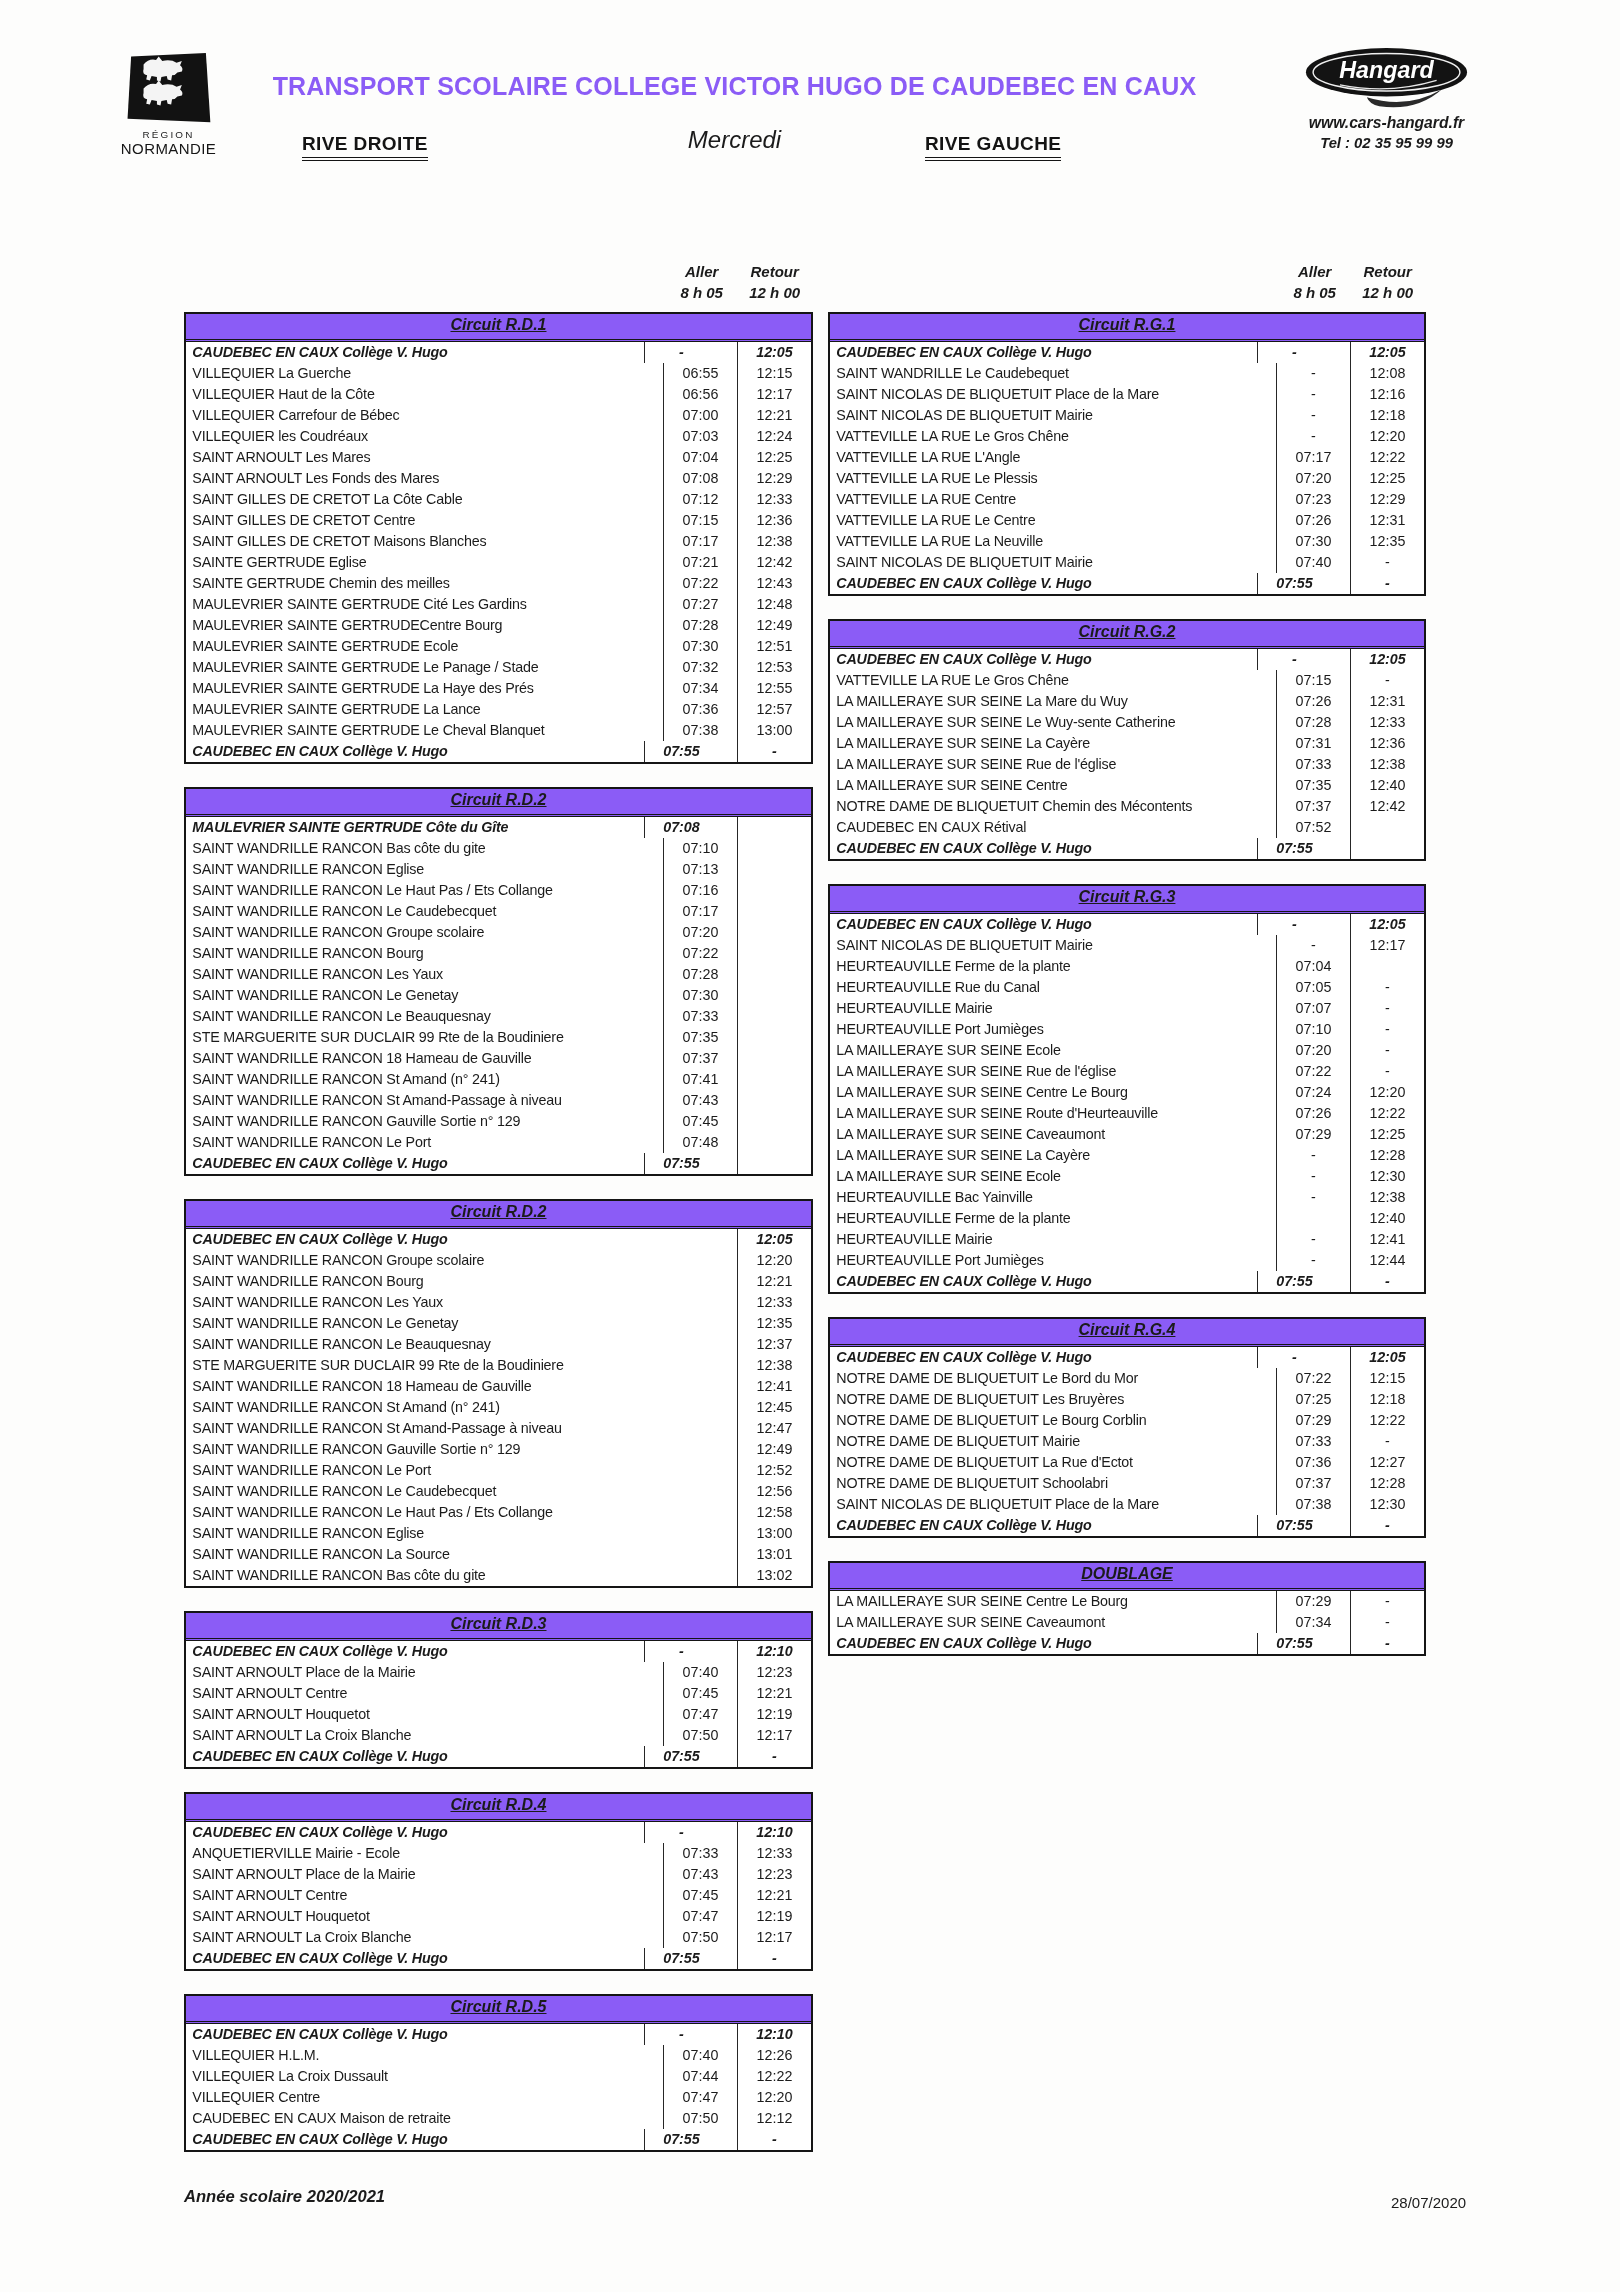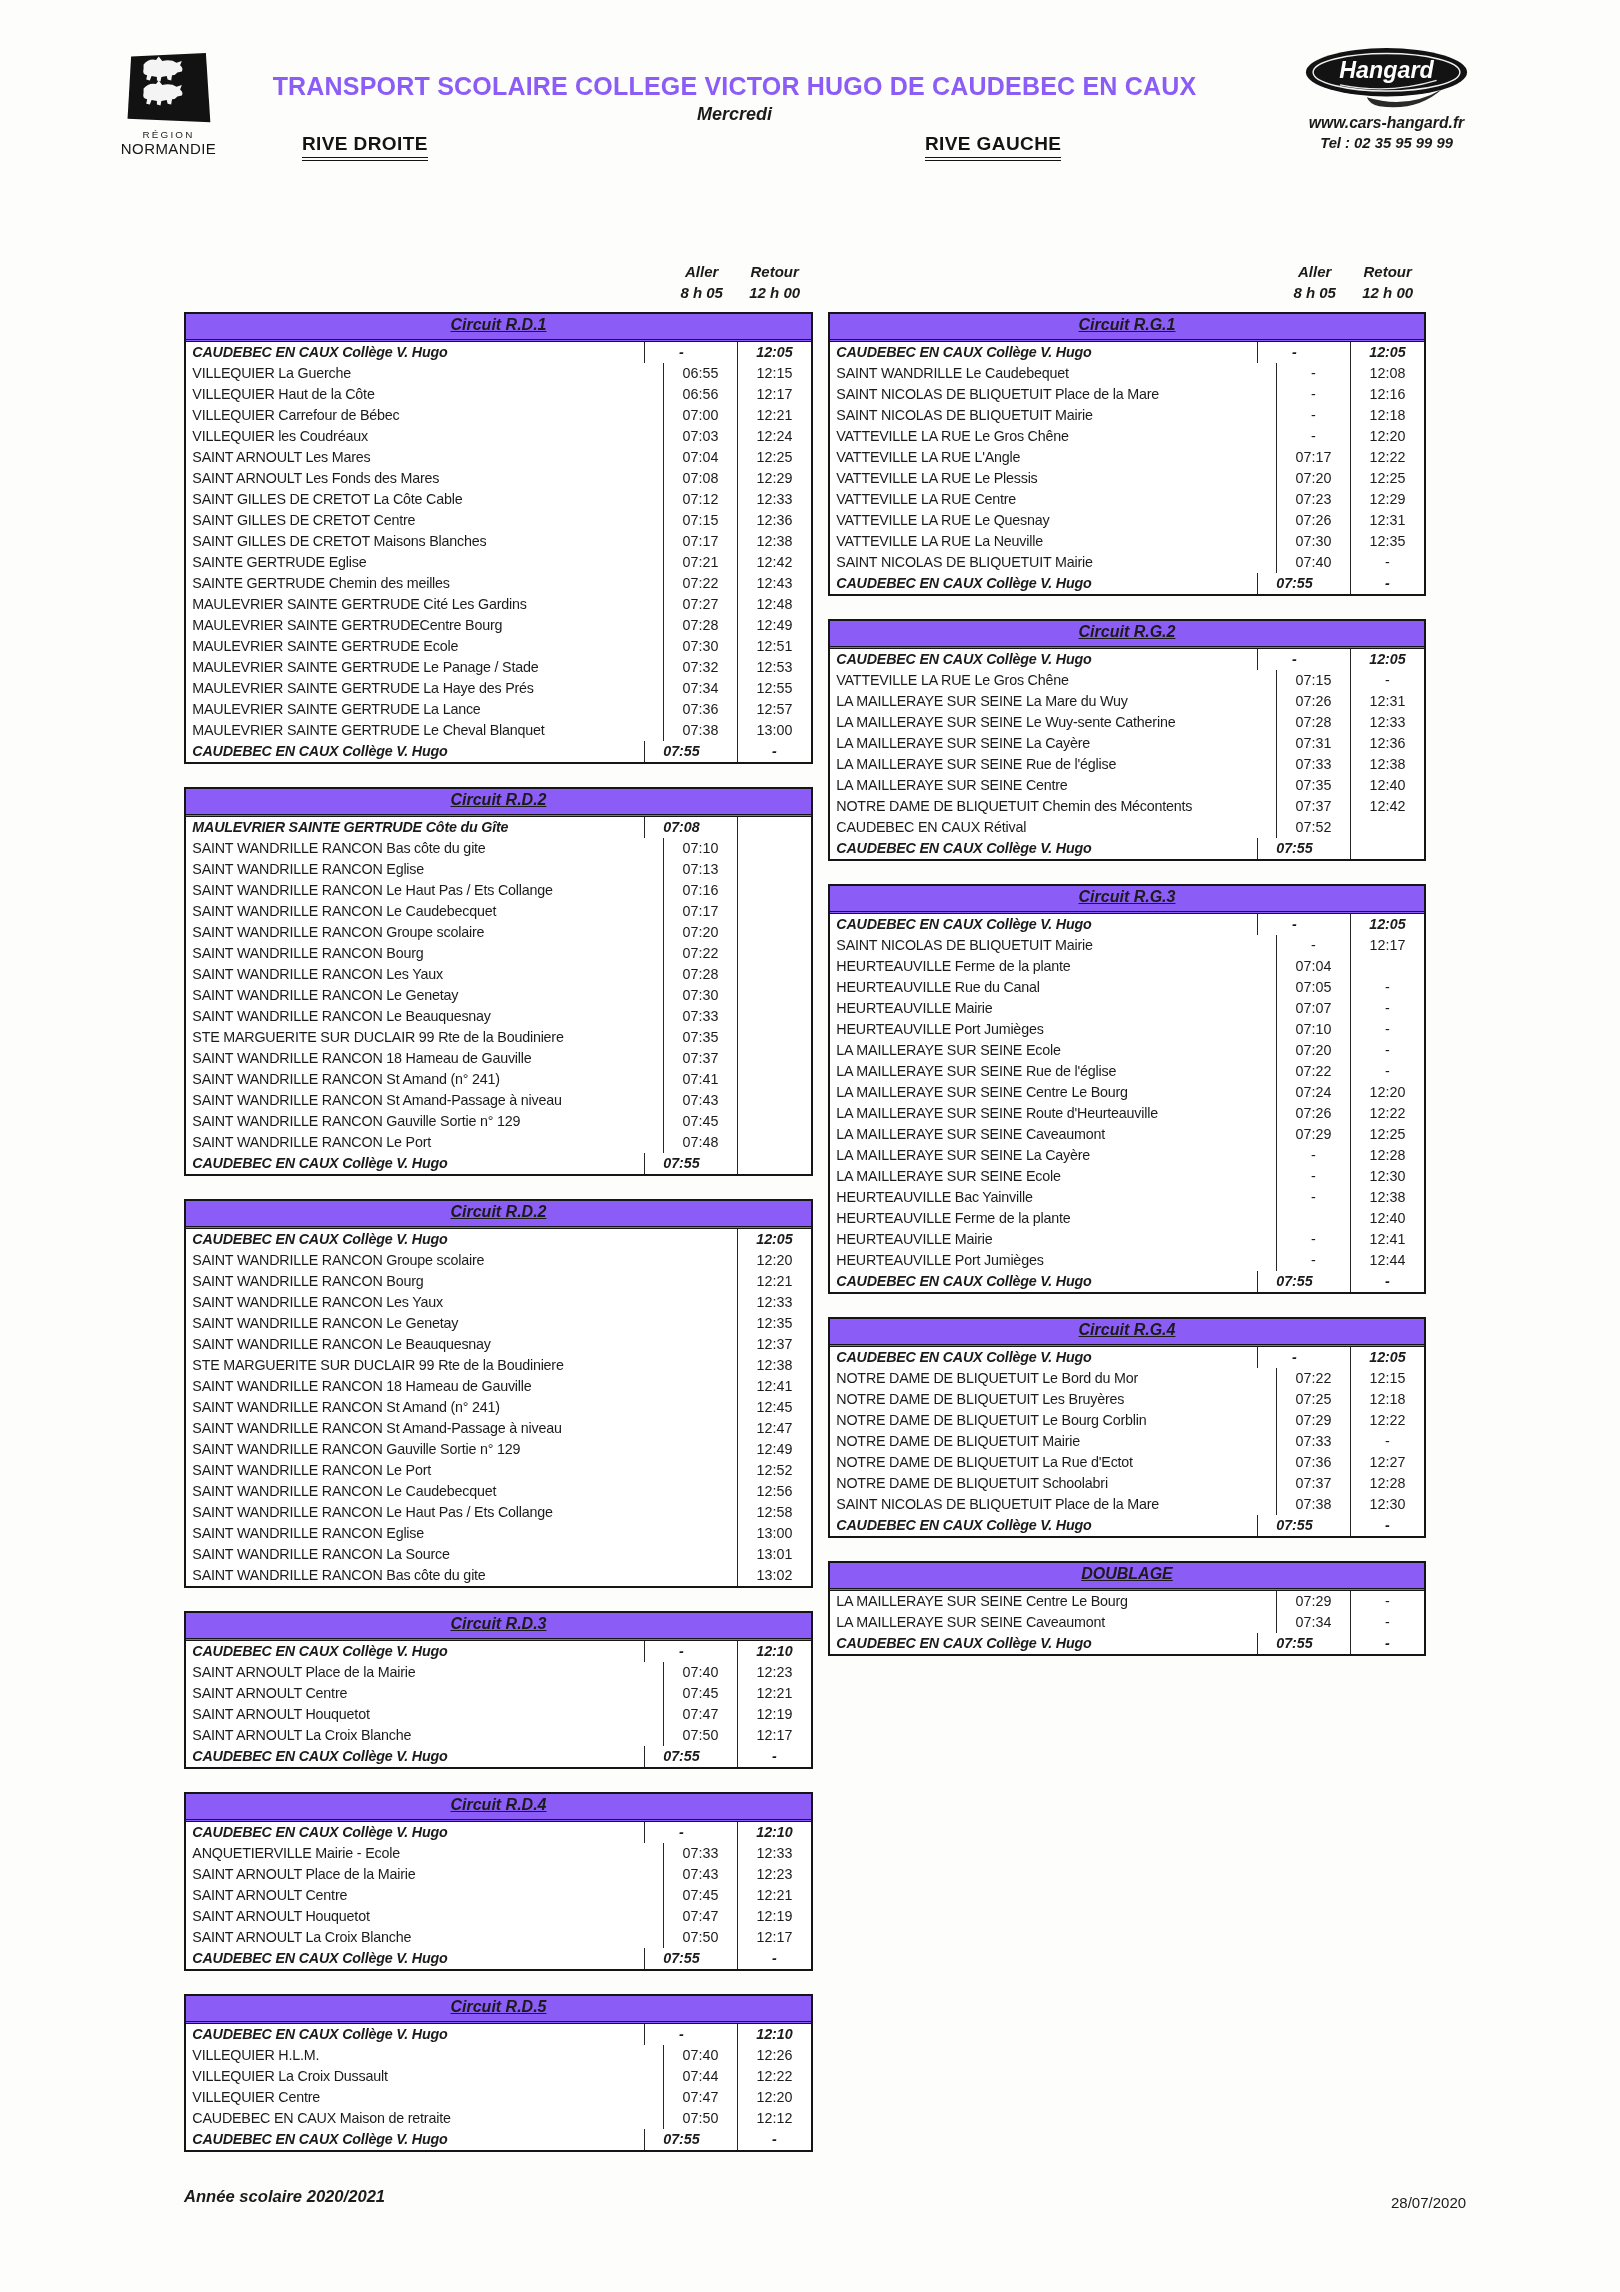--- a/index.html
+++ b/index.html
@@ -5,21 +5,21 @@
   html,body{margin:0;padding:0;background:#d8d8d8;}
   .page{position:relative;width:1620px;height:2293px;background:#fdfdfc;
         font-family:"Liberation Sans",sans-serif;color:#1b1b1b;overflow:hidden;}
 
   
   .region{position:absolute;left:113px;top:52px;width:111px;text-align:center;}
   .region-small{font-size:9.9px;letter-spacing:2.2px;margin-top:0.9px;color:#222;}
   .region-big{font-size:15px;letter-spacing:0.4px;color:#161616;}
   .title-wrap{position:absolute;left:206px;top:72px;width:1057px;text-align:center;}
   .main-title{font-size:25px;font-weight:bold;letter-spacing:0.2px;color:#8b5cf6;}
-  .subtitle{font-size:18px;font-weight:bold;font-style:italic;margin-top:3px;}
+  .subtitle{font-size:24px;font-weight:normal;font-style:italic;margin-top:25px;}
   .brand{position:absolute;left:1261px;top:47px;width:251px;text-align:center;}
   .brand-web{font-weight:bold;font-style:italic;font-size:15.7px;margin-top:1px;}
   .brand-tel{font-weight:bold;font-style:italic;font-size:14.8px;margin-top:2.7px;}
 
   .rive{position:absolute;top:133px;font-weight:bold;font-size:19px;letter-spacing:0.4px;
         border-bottom:4.5px double #141414;padding-bottom:1.8px;color:#141414;}
   #rive-droite{left:302px;}
   #rive-gauche{left:925px;}
 
   
@@ -530,21 +530,21 @@
             <div class="stop">VATTEVILLE LA RUE  Le Plessis</div>
             <div class="t a">07:20</div>
             <div class="t r">12:25</div>
           </div>
           <div class="row">
             <div class="stop">VATTEVILLE LA RUE  Centre</div>
             <div class="t a">07:23</div>
             <div class="t r">12:29</div>
           </div>
           <div class="row">
-            <div class="stop">VATTEVILLE LA RUE Le Quesnay</div>
+            <div class="stop">VATTEVILLE LA RUE Le Centre</div>
             <div class="t a">07:26</div>
             <div class="t r">12:31</div>
           </div>
           <div class="row">
             <div class="stop">VATTEVILLE LA RUE  La Neuville</div>
             <div class="t a">07:30</div>
             <div class="t r">12:35</div>
           </div>
           <div class="row">
             <div class="stop">SAINT NICOLAS DE BLIQUETUIT Mairie</div>

